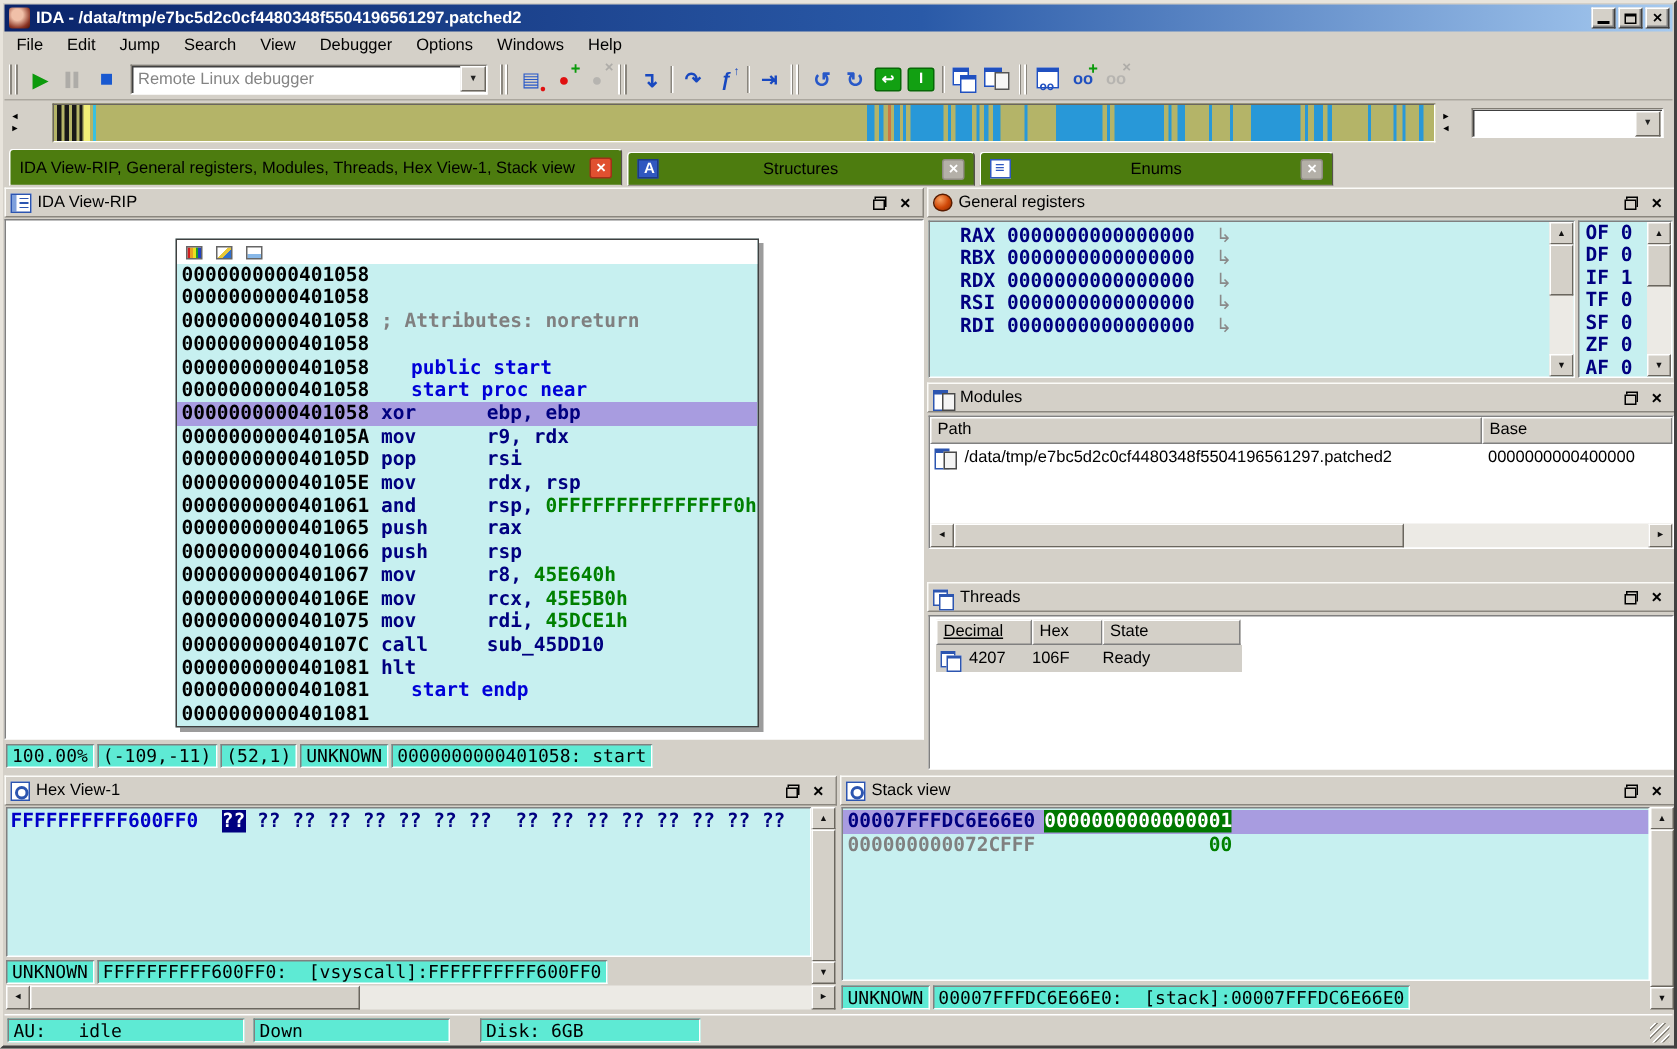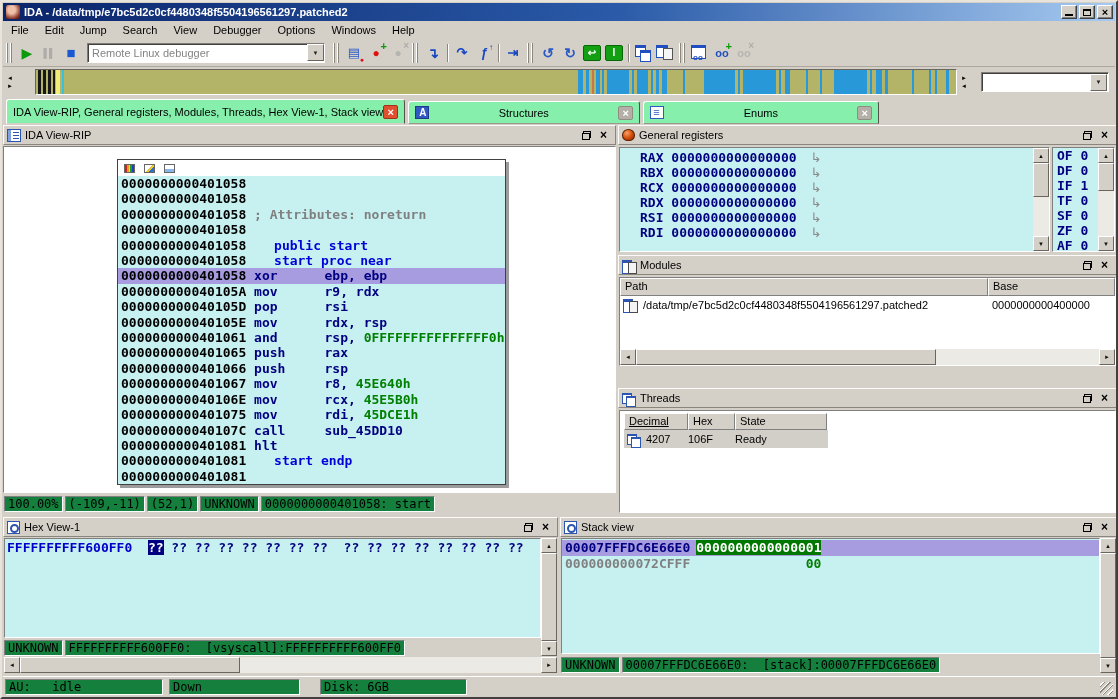--- a/index.html
+++ b/index.html
@@ -71,21 +71,21 @@
   
   .navrow{position:absolute;left:1px;right:1px;top:65px;height:30px;display:flex;align-items:center;}
   .navarr{width:14px;display:flex;flex-direction:column;align-items:center;justify-content:center;font-size:6px;color:#000;line-height:8px;}
   .navband{position:relative;height:26px;width:922px;background:#b4b468;margin-left:18px;
     border:1px solid;border-color:#6a665e #fff #fff #6a665e;overflow:hidden;}
   .seg{position:absolute;top:0;bottom:0;}
   .navcombo{width:128px;height:20px;background:#fff;border:1px solid;border-color:#807c74 #fff #fff #807c74;
     box-shadow:inset 1px 1px 0 #404040;margin-left:10px;display:flex;align-items:center;justify-content:flex-end;padding:1px;}
   
   .tabbar{position:absolute;left:1px;right:1px;top:96px;height:26px;display:flex;align-items:flex-end;padding-left:3px;}
-  .tab{display:flex;align-items:center;gap:0;height:23px;background:#86efac;
+  .tab{display:flex;align-items:center;gap:10px;height:23px;background:#4d7c0f;
     border:1px solid;border-color:#fff #55524c #9a968e #fff;border-top-left-radius:3px;border-top-right-radius:3px;
     padding:0 6px;font-size:11px;margin-right:3px;white-space:nowrap;}
   .tab.active{height:25px;border-bottom-color:#d4d0c8;}
   .tab.fixed .tablabel{flex:1;text-align:center;}
   .tabclose{width:15px;height:14px;display:flex;align-items:center;justify-content:center;color:#fff;font-weight:bold;font-size:11px;border-radius:2px;flex:0 0 auto;}
   .tabclose.red{background:#e05030;border:1px solid #a03018;}
   .tabclose.gray{background:#b4b0a8;border:1px solid #908c84;}
   .tabico{width:14px;height:13px;position:relative;display:inline-block;flex:0 0 auto;}
   [data-name="structures-icon"]{background:#3058c0;border:1px solid #1c3a86;}
   [data-name="structures-icon"]::before{content:"A";position:absolute;left:3px;top:0;color:#fff;font-size:10px;font-weight:bold;line-height:12px;}
@@ -127,21 +127,21 @@
   #dico3{background:linear-gradient(0deg,#88b8e8 0 40%,#fff 40% 100%);}
   .dlines{font:bold 13px "DejaVu Sans Mono",monospace;line-height:15.4px;white-space:pre;overflow:hidden;}
   .dline{padding-left:3px;}
   .dline.hl{background:#a89ce0;}
   .c-addr{color:#000;}
   .c-ins{color:#000080;}
   .c-kw{color:#0000d8;margin-left:20px;}
   .c-num{color:#008000;}
   .c-com{color:#808080;}
   .ida-status{position:absolute;left:0;right:0;bottom:0;height:20px;display:flex;gap:2px;align-items:center;padding-left:1px;}
-  .scell{background:#15803d;border:1px solid;border-color:#808080 #fff #fff #808080;
+  .scell{background:#5eead4;border:1px solid;border-color:#808080 #fff #fff #808080;
     font:12px "DejaVu Sans Mono",monospace;padding:0 3px;height:16px;display:inline-flex;align-items:center;white-space:pre;text-align:right;}
   
   .vscroll{background:#eceae5;display:flex;flex-direction:column;width:16px;}
   .hscroll{background:#eceae5;display:flex;height:16px;}
   .sb{flex:0 0 auto;width:16px;height:15px;background:#d4d0c8;border:1px solid;border-color:#fff #6a665e #6a665e #fff;
     display:flex;align-items:center;justify-content:center;font-size:6px;color:#111;}
   .hscroll .sb{height:16px;}
   .sthumb{flex:0 0 auto;background:#d4d0c8;border:1px solid;border-color:#fff #6a665e #6a665e #fff;}
   .sfill{flex:1;}
   .thumb-flex{flex:1;}
@@ -393,21 +393,20 @@
           <span class="dockbtn" data-name="float-panel-button">
               <span class="floatg" data-name="float-icon"></span>
             </span>
           <span class="dockbtn" data-name="close-panel-button">×</span>
         </span>
       </div>
       <div class="regmain sunken" data-name="registers-list">
         <div class="reg-rows" id="reg-rows">
             <div class="rrow" data-name="register-row"><span class="rtext">RAX 0000000000000000</span><span class="rarrow" data-name="value-arrow-icon"></span></div>
             <div class="rrow" data-name="register-row"><span class="rtext">RBX 0000000000000000</span><span class="rarrow" data-name="value-arrow-icon"></span></div>
-            <div class="rrow" data-name="register-row"><span class="rtext">RCX 0000000000000000</span><span class="rarrow" data-name="value-arrow-icon"></span></div>
             <div class="rrow" data-name="register-row"><span class="rtext">RDX 0000000000000000</span><span class="rarrow" data-name="value-arrow-icon"></span></div>
             <div class="rrow" data-name="register-row"><span class="rtext">RSI 0000000000000000</span><span class="rarrow" data-name="value-arrow-icon"></span></div>
             <div class="rrow" data-name="register-row"><span class="rtext">RDI 0000000000000000</span><span class="rarrow" data-name="value-arrow-icon"></span></div>
           </div>
         <div class="vscroll" data-name="registers-vertical-scrollbar">
           <span class="sb" data-name="scroll-up-icon">▲</span>
           <span class="sthumb" style="height:34px" data-name="scroll-thumb"></span>
           <span class="sfill"></span>
           <span class="sb" data-name="scroll-down-icon">▼</span>
         </div>

